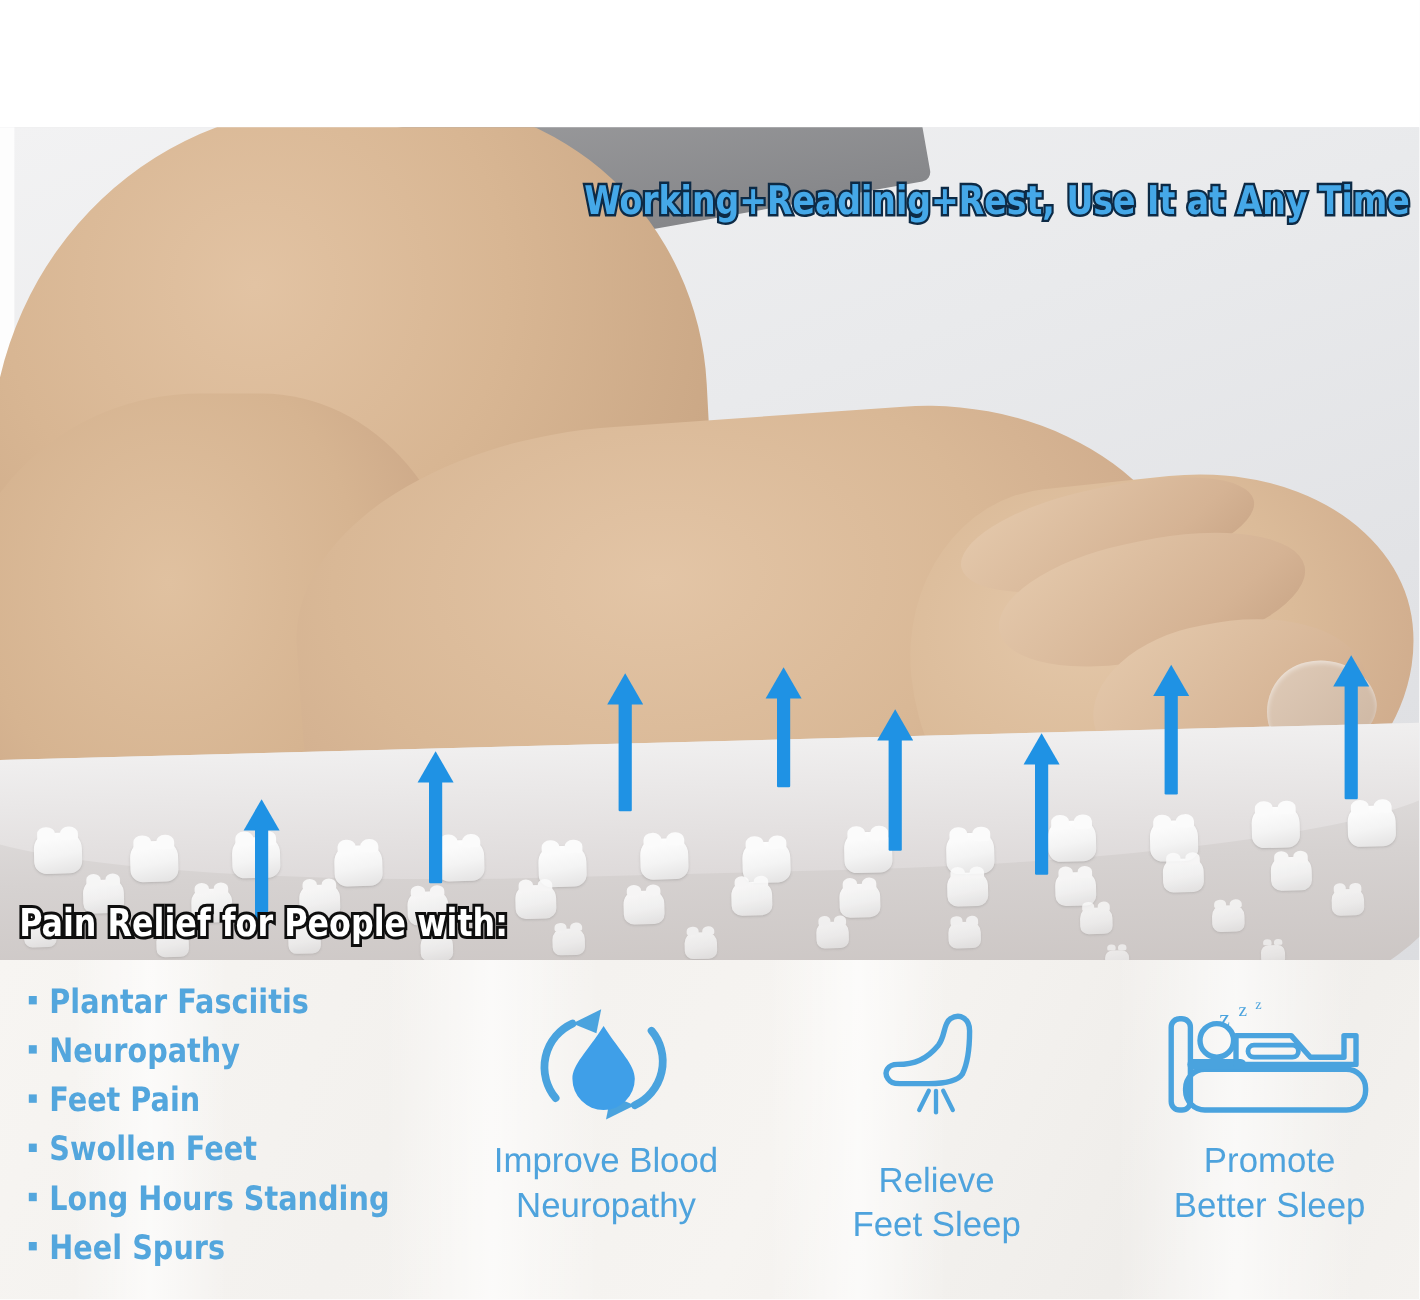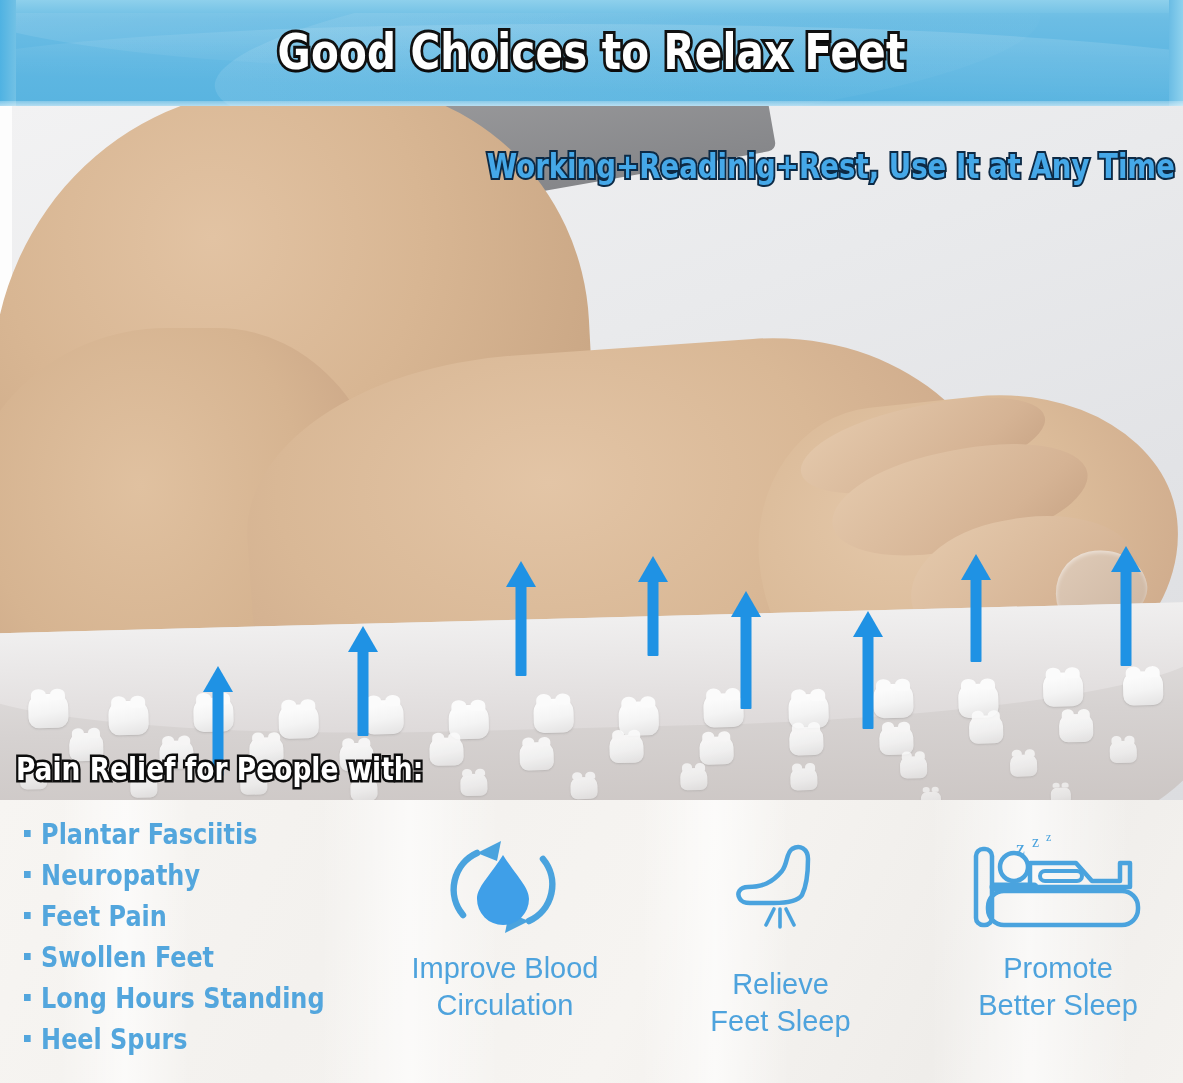--- a/index.html
+++ b/index.html
@@ -247,30 +247,20 @@
   }
   .b-circ { margin-left:4px; }
   .b-relieve { width:210px; margin-top:20px; }
   .b-sleep { width:270px; }
 </style>
 </head>
 <body>
 
 <div id="page">
 
-  <div class="banner">
-    <div class="banner-wave-c"></div>
-    <div class="banner-wave-a"></div>
-    <div class="banner-wave-b"></div>
-    <div class="banner-topline"></div>
-    <div class="banner-leftedge"></div>
-    <div class="banner-rightedge"></div>
-    <div class="banner-botline"></div>
-    <div class="headline">Good Choices to Relax Feet</div>
-  </div>
 
   <div class="photo">
     <div class="photo-white-surface"></div>
     <div class="photo-gray-table"></div>
     <div class="photo-white-left-strip"></div>
 
     <div class="foot">
       <div class="foot-leg"></div>
       <div class="foot-heel"></div>
       <div class="foot-body"></div>
@@ -411,21 +401,21 @@
         <div class="benefit-icon">
           <svg width="140" height="116" viewBox="0 0 140 116">
             <path d="M30 86 A40 40 0 0 1 44 24" fill="none" stroke="#4aa3de" stroke-width="6.5" stroke-linecap="round"></path>
             <path d="M110 30 A40 40 0 0 1 96 92" fill="none" stroke="#4aa3de" stroke-width="6.5" stroke-linecap="round"></path>
             <polygon points="44,24 68,12 64,32" fill="#4aa3de"></polygon>
             <polygon points="96,92 72,104 76,84" fill="#4aa3de"></polygon>
             <path d="M70 26 C84 48 96 58 96 70 A26 26 0 0 1 44 70 C44 58 56 48 70 26 Z" fill="#3f9fe8"></path>
           </svg>
         </div>
         <div class="benefit-label b-circ">Improve Blood
-Circulation</div>
+Neuropathy</div>
       </div>
 
       <div class="benefit">
         <div class="benefit-icon">
           <svg width="130" height="100" viewBox="0 0 130 100">
             <path d="M24 62 C20 56 24 50 32 50 C46 50 56 46 66 34 C72 26 70 16 76 12
                      C84 7 92 12 92 22 C92 38 90 50 86 58 C82 64 72 66 58 66 L34 66 C28 66 26 65 24 62 Z" fill="none" stroke="#4aa3de" stroke-width="4.5" stroke-linejoin="round"></path>
             <line x1="58" y1="72" x2="50" y2="88" stroke="#4aa3de" stroke-width="3.6" stroke-linecap="round"></line>
             <line x1="64" y1="72" x2="64" y2="90" stroke="#4aa3de" stroke-width="3.6" stroke-linecap="round"></line>
             <line x1="70" y1="72" x2="78" y2="88" stroke="#4aa3de" stroke-width="3.6" stroke-linecap="round"></line>

